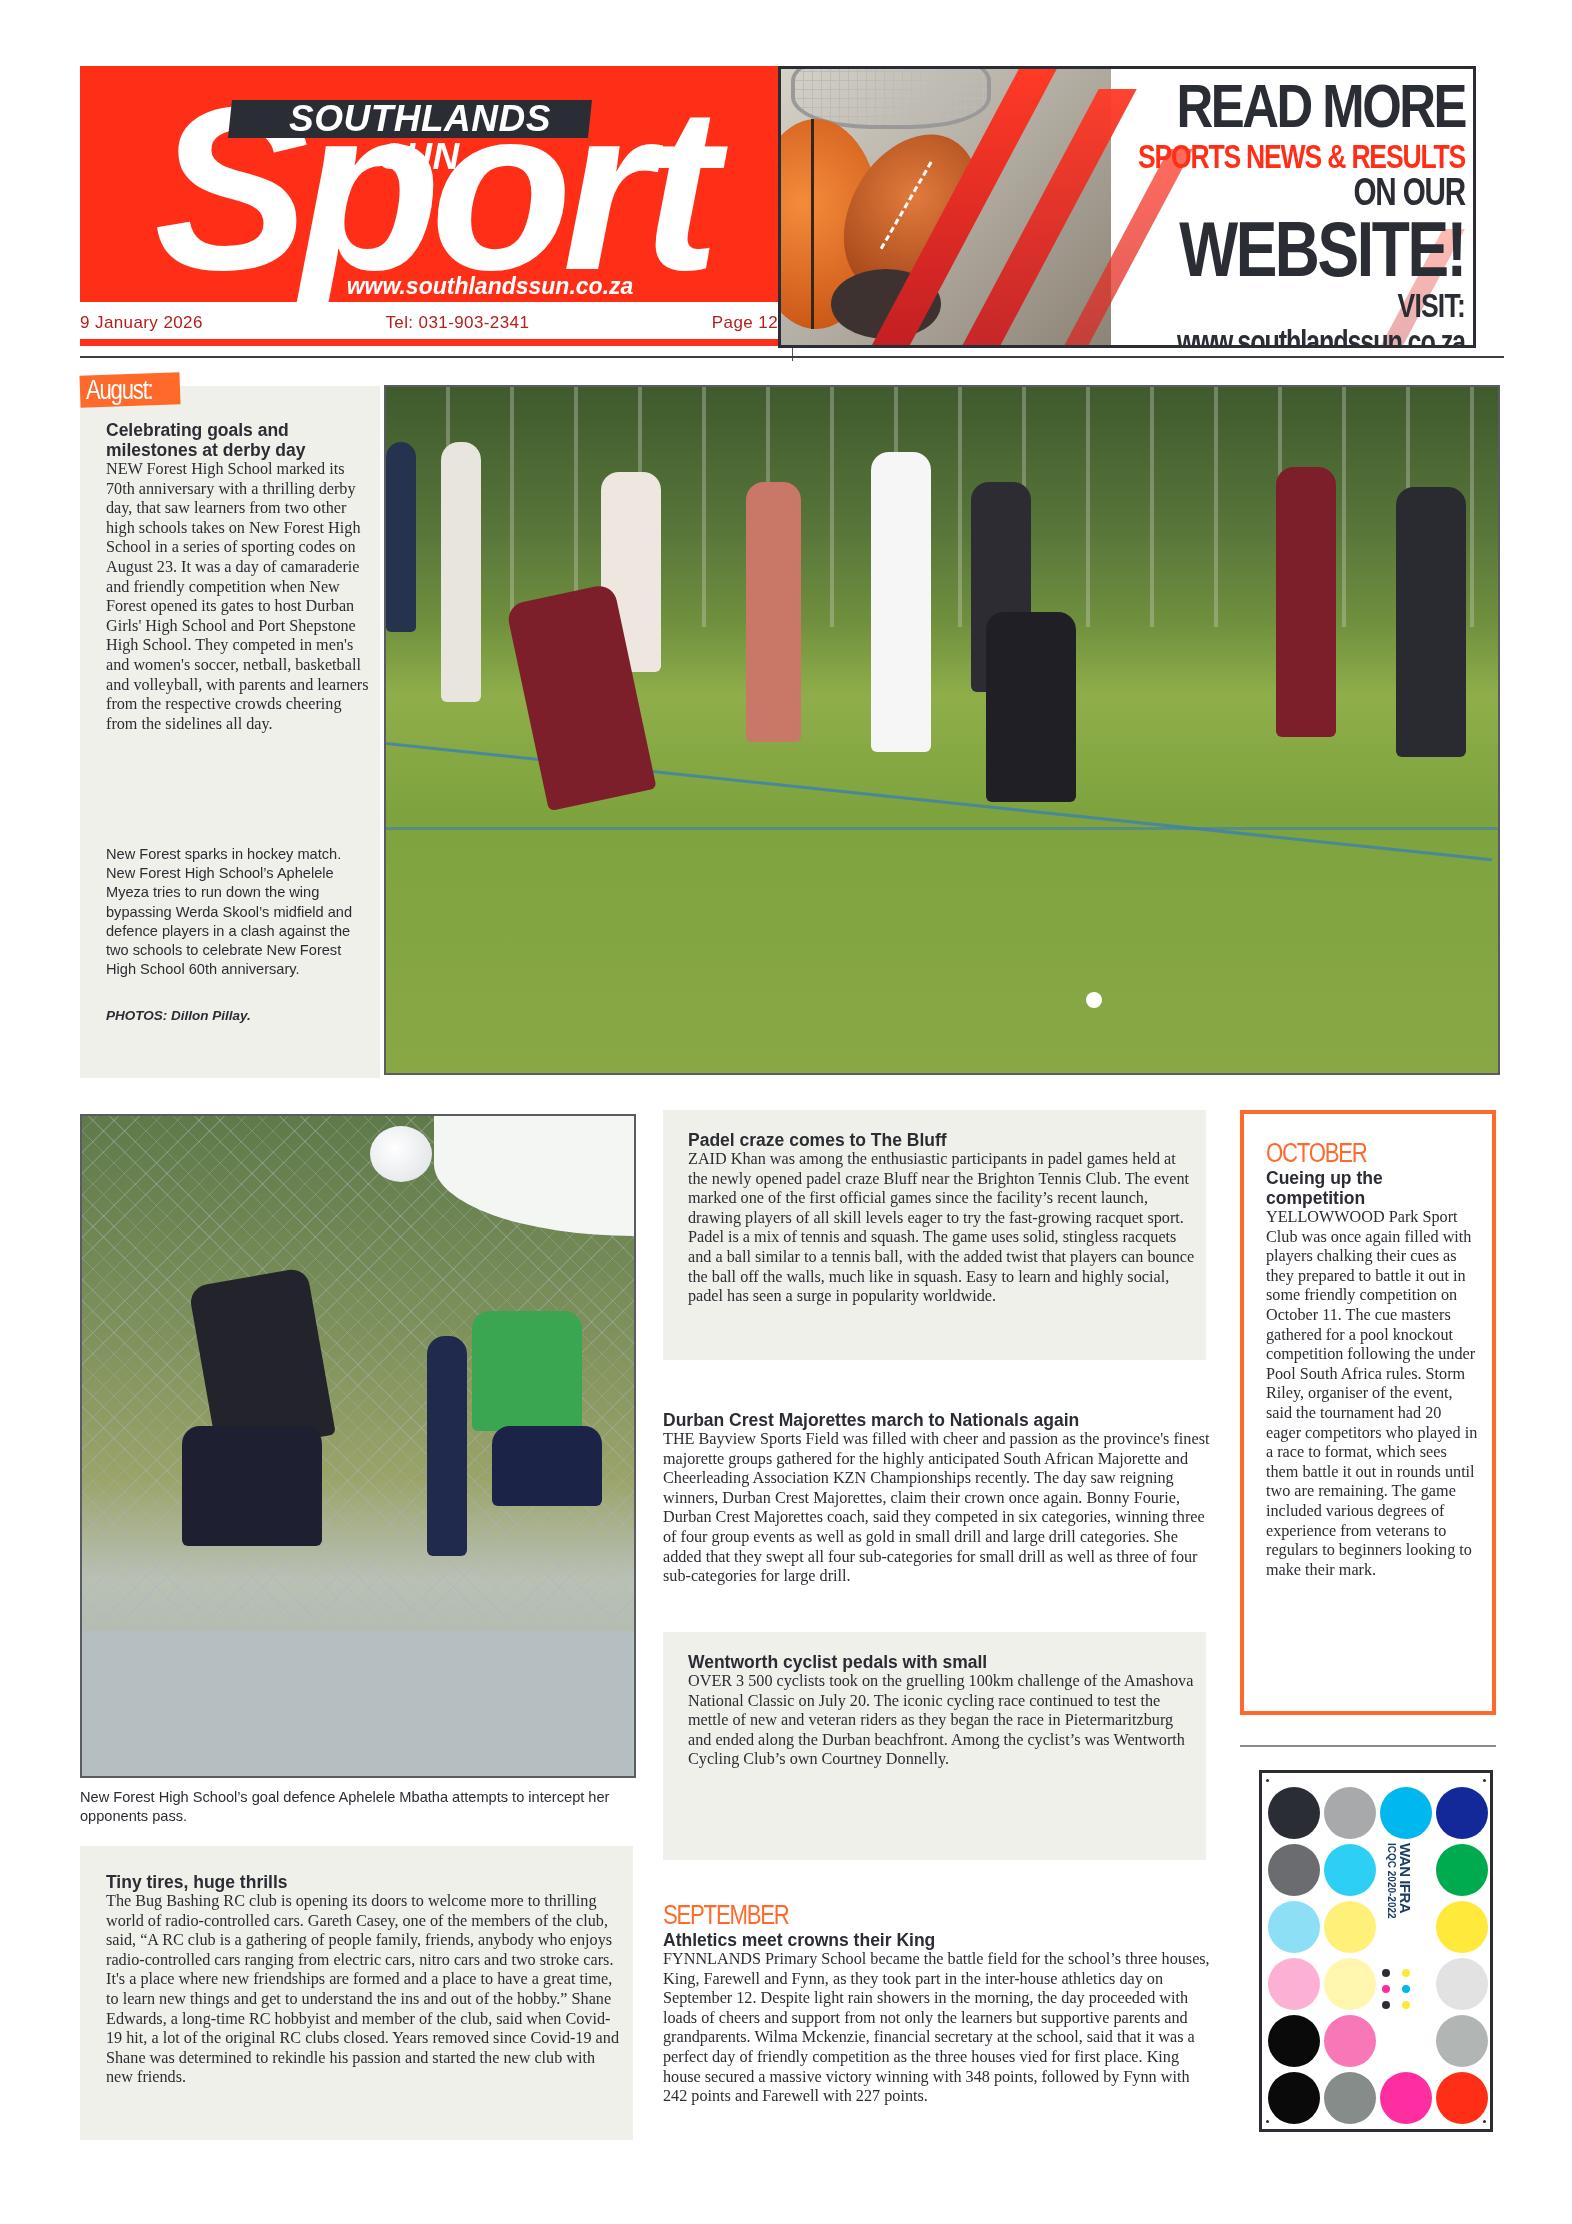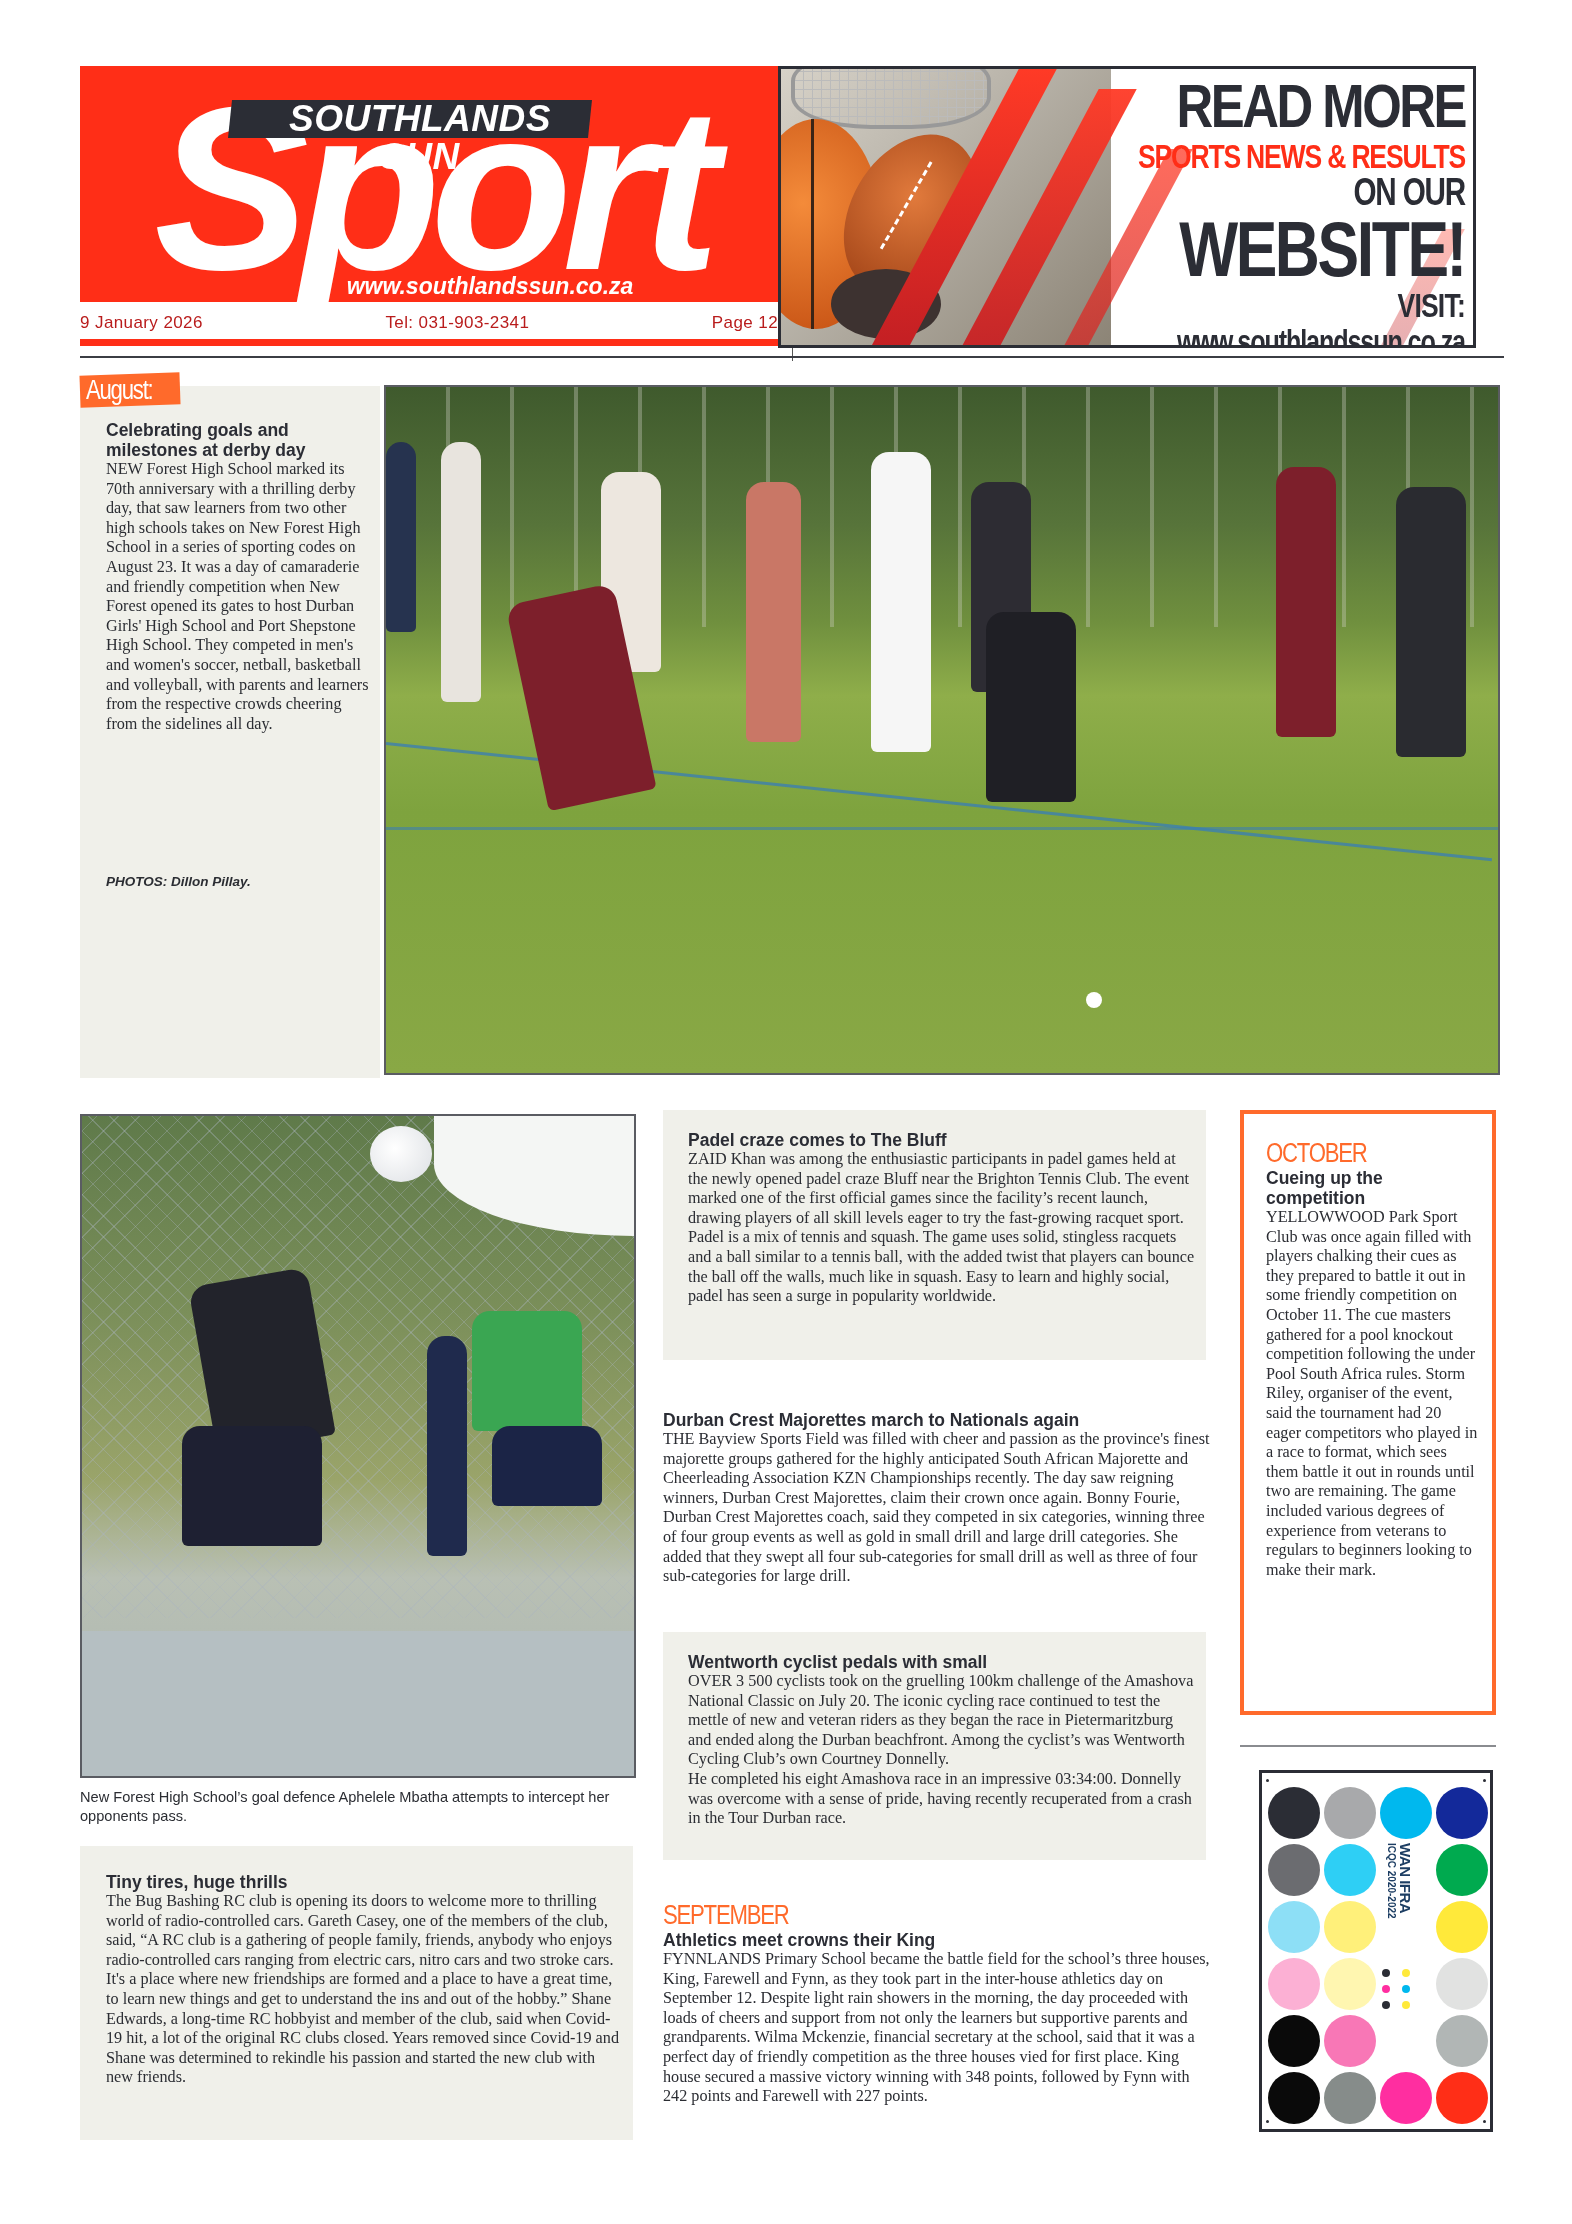--- a/index.html
+++ b/index.html
@@ -147,20 +147,21 @@
 </div>
 
 <div class="abs panel aug-panel"></div>
 <div class="abs aug-tag"></div>
 <div class="abs aug-tag-text">August:</div>
 <div class="abs aug-text">
   <div class="headline">Celebrating goals and milestones at derby day</div>
   <div class="body">NEW Forest High School marked its 70th anniversary with a thrilling derby day, that saw learners from two other high schools takes on New Forest High School in a series of sporting codes on August 23. It was a day of camaraderie and friendly competition when New Forest opened its gates to host Durban Girls' High School and Port Shepstone High School. They competed in men's and women's soccer, netball, basketball and volleyball, with parents and learners from the respective crowds cheering from the sidelines all day.</div>
 </div>
 <div class="abs aug-caption">
+  <div class="caption">New Forest sparks in hockey match. New Forest High School’s Aphelele Myeza tries to run down the wing bypassing Werda Skool’s midfield and defence players in a clash against the two schools to celebrate New Forest High School 60th anniversary.</div>
   <div class="credit">PHOTOS: Dillon Pillay.</div>
 </div>
 
 <div class="abs photo hockey" title="Hockey match: player in maroon number 14 chases player in black and white on a grass field with spectators behind">
   <div class="fence"></div>
   <div class="line1"></div>
   <div class="line2"></div>
 
   <div class="fig" style="left:55px;top:55px;width:40px;height:260px;background:#e8e4de;"></div>
   <div class="fig" style="left:215px;top:85px;width:60px;height:200px;background:#ede7df;"></div>
@@ -203,21 +204,20 @@
 
 <div class="abs majo-text">
   <div class="headline">Durban Crest Majorettes march to Nationals again</div>
   <div class="body">THE Bayview Sports Field was filled with cheer and passion as the province's finest majorette groups gathered for the highly anticipated South African Majorette and Cheerleading Association KZN Championships recently. The day saw reigning winners, Durban Crest Majorettes, claim their crown once again. Bonny Fourie, Durban Crest Majorettes coach, said they competed in six categories, winning three of four group events as well as gold in small drill and large drill categories. She added that they swept all four sub-categories for small drill as well as three of four sub-categories for large drill.</div>
 </div>
 
 <div class="abs panel went-panel"></div>
 <div class="abs went-text">
   <div class="headline">Wentworth cyclist pedals with small</div>
   <div class="body">OVER 3 500 cyclists took on the gruelling 100km challenge of the Amashova National Classic on July 20. The iconic cycling race continued to test the mettle of new and veteran riders as they began the race in Pietermaritzburg and ended along the Durban beachfront. Among the cyclist’s was Wentworth Cycling Club’s own Courtney Donnelly.</div>
-  <div class="body">He completed his eight Amashova race in an impressive 03:34:00. Donnelly was overcome with a sense of pride, having recently recuperated from a crash in the Tour Durban race.</div>
 </div>
 
 <div class="abs sept-block">
   <div class="month">SEPTEMBER</div>
   <div class="headline">Athletics meet crowns their King</div>
   <div class="body">FYNNLANDS Primary School became the battle field for the school’s three houses, King, Farewell and Fynn, as they took part in the inter-house athletics day on September 12. Despite light rain showers in the morning, the day proceeded with loads of cheers and support from not only the learners but supportive parents and grandparents. Wilma Mckenzie, financial secretary at the school, said that it was a perfect day of friendly competition as the three houses vied for first place. King house secured a massive victory winning with 348 points, followed by Fynn with 242 points and Farewell with 227 points.</div>
 </div>
 
 <div class="abs oct-box"></div>
 <div class="abs oct-text">

